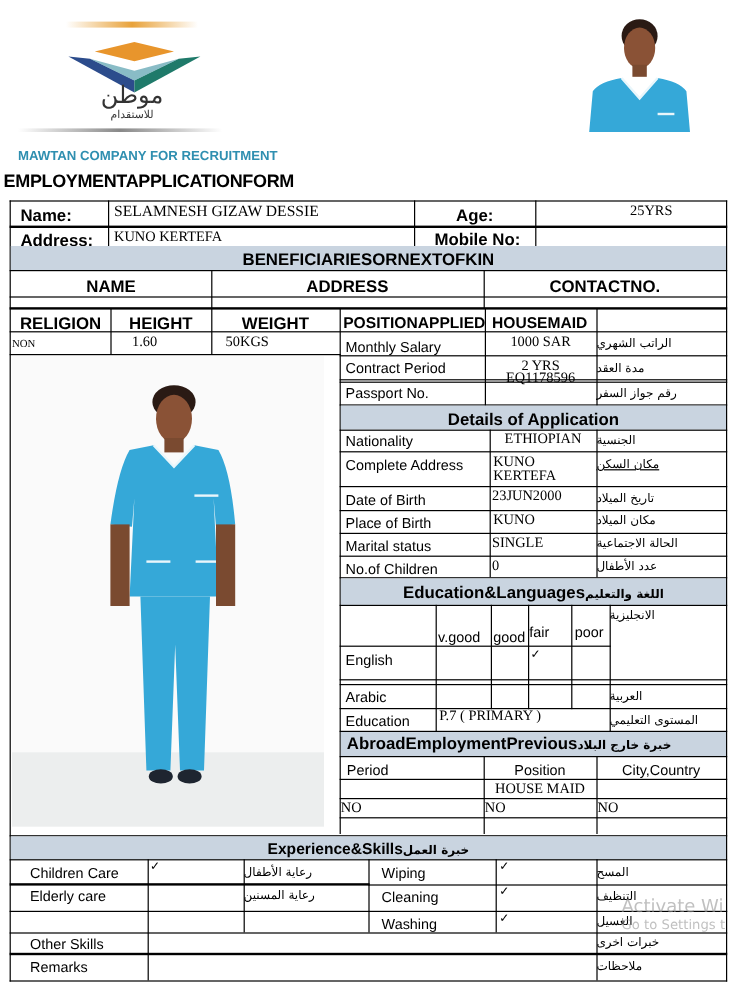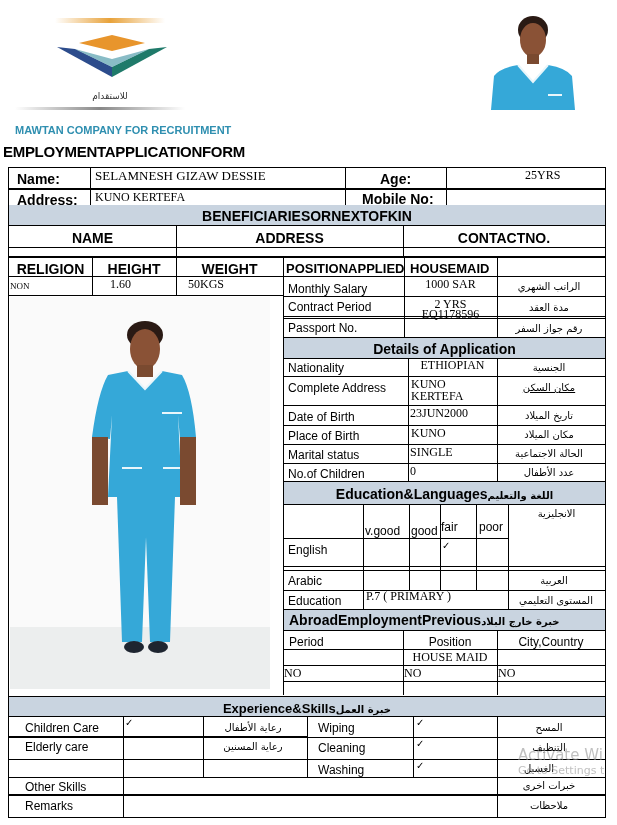--- a/index.html
+++ b/index.html
@@ -6,35 +6,36 @@
   body { width:617px; height:825px; position:relative; overflow:hidden; font-family:"Liberation Sans", sans-serif; color:#000; }
   .abs { position:absolute; }
   .hline { position:absolute; height:1px; background:#000; }
   .hline.thick { height:2px; }
   .vline { position:absolute; width:1px; background:#000; }
   .band { position:absolute; background:#c9d4e0; }
   .lbl { position:absolute; font-family:"Liberation Sans", sans-serif; font-size:12px; white-space:nowrap; line-height:14px; }
   .hdr { position:absolute; font-family:"Liberation Sans", sans-serif; font-size:14px; font-weight:bold; white-space:nowrap; line-height:16px; }
   .val { position:absolute; font-family:"Liberation Serif", serif; font-size:12px; white-space:nowrap; line-height:13px; }
   .val.small { font-size:9px; }
-  .ar { position:absolute; font-family:"DejaVu Sans", sans-serif; font-size:10px; white-space:nowrap; direction:rtl; text-align:center; line-height:13px; }
+  .ar { position:absolute; font-family:"DejaVu Sans", sans-serif; font-size:10px; white-space:nowrap; direction:rtl; text-align:left; line-height:13px; }
   .check { position:absolute; font-family:"DejaVu Sans", sans-serif; font-size:10px; line-height:11px; }
   .center { text-align:center; }
 </style>
 </head>
 <body>
 
 <div class="abs" style="left:10px;top:15px;width:175px;height:95px;">
   <div class="abs" style="left:45px;top:3px;width:110px;height:5px;background:linear-gradient(90deg,rgba(240,170,70,0),#e8a23a,rgba(240,170,70,0));"></div>
   <svg class="abs" style="left:45px;top:18px;" width="115" height="46" viewBox="0 0 115 46">
     <polygon points="57,2 90,10 57,18 24,10" fill="#e8952c"></polygon>
     <polygon points="2,14 57,44 57,34 20,16" fill="#2c4c8c"></polygon>
     <polygon points="112,14 57,44 57,34 94,16" fill="#1f7a6a"></polygon>
     <polygon points="20,16 57,34 94,16 57,26" fill="#3a8fa0" opacity="0.6"></polygon>
   </svg>
+  <div class="abs center" style="left:40px;top:52px;width:120px;font-family:'DejaVu Sans',sans-serif;font-size:20px;color:#333;">موطن</div>
   <div class="abs center" style="left:40px;top:76px;width:120px;font-family:'DejaVu Sans',sans-serif;font-size:9px;color:#333;">للاستقدام</div>
   <div class="abs" style="left:5px;top:92px;width:170px;height:3px;background:linear-gradient(90deg,rgba(120,120,120,0),#888,rgba(120,120,120,0));"></div>
 </div>
 
 <div class="abs" style="left:488px;top:8px;width:90px;height:102px;overflow:hidden;background:#fff;">
   <svg width="90" height="102" viewBox="0 0 90 102">
     <ellipse cx="45" cy="22" rx="15" ry="14" fill="#2a1a14"></ellipse>
     <ellipse cx="45" cy="32" rx="13" ry="17" fill="#8a5236"></ellipse>
     <rect x="39" y="46" width="12" height="10" fill="#7a4a30"></rect>
     <path d="M3 102 L6 68 Q12 60 30 57 L45 74 L60 57 Q78 60 84 68 L87 102 Z" fill="#35a8d8"></path>

